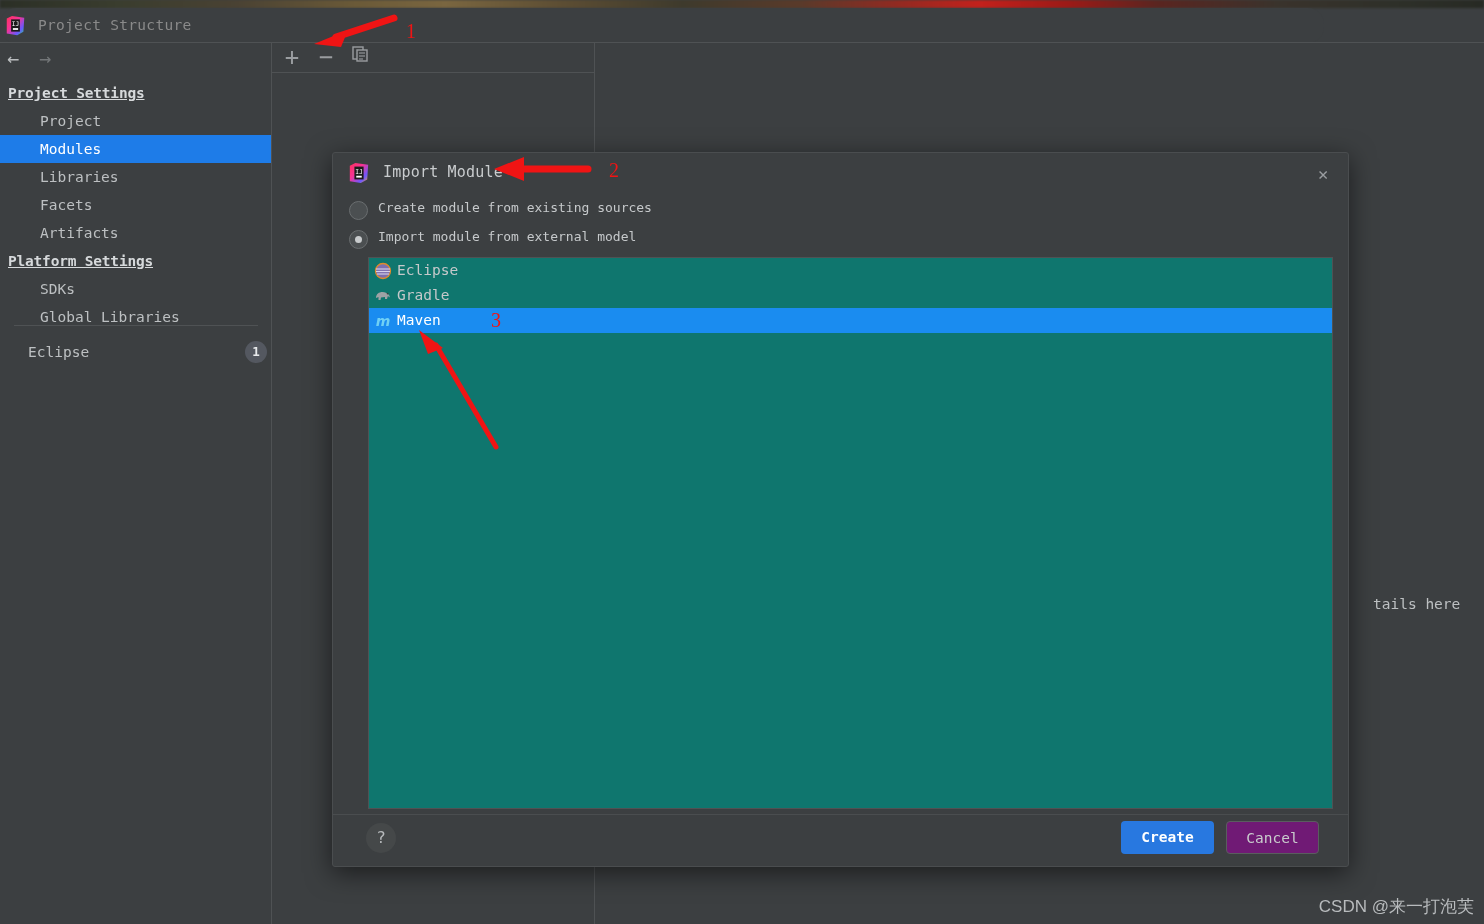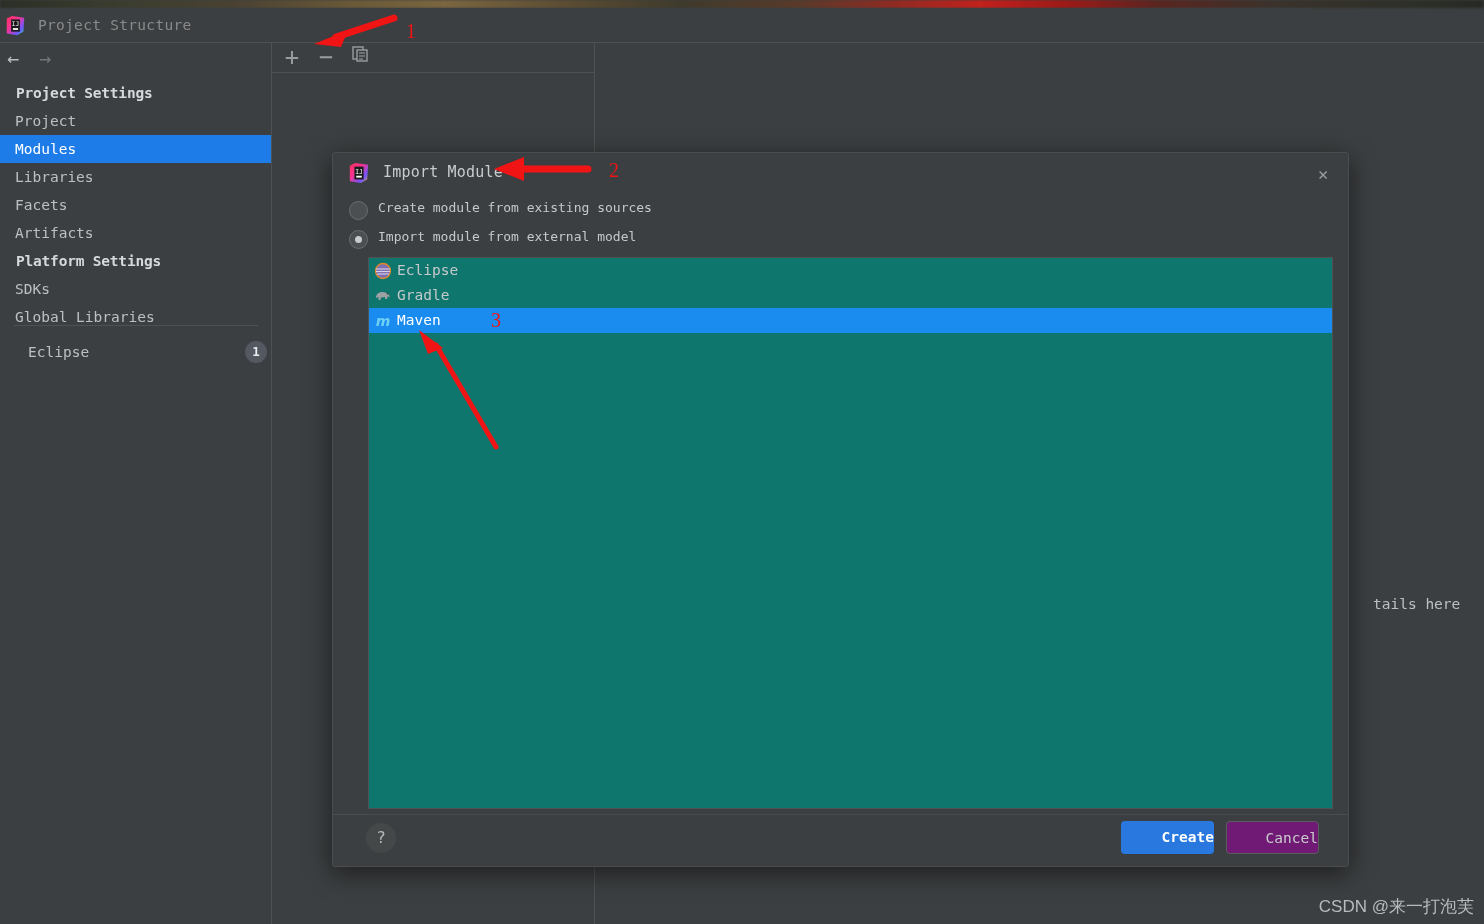--- a/index.html
+++ b/index.html
@@ -47,25 +47,25 @@
   .nav-header { position: absolute; left: 0; top: 0; width: 272px; height: 30px; }
   .nav-arrow {
     position: absolute; top: 4px; width: 26px; height: 22px;
     font-size: 20px; line-height: 22px; text-align: center;
   }
   .nav-back { left: 0px; color: #b9bcbe; }
   .nav-fwd  { left: 32px; color: #737678; }
 
   .nav-list { position: absolute; left: 0; top: 36px; width: 272px; }
   .nav-group {
-    height: 28px; line-height: 28px; padding-left: 16px;
-    font-size: 14.5px; font-weight: bold; color: #d6d9db; letter-spacing: -0.2px;
+    height: 28px; line-height: 28px; padding-left: 8px;
+    font-size: 14.5px; font-weight: bold; color: #d6d9db; letter-spacing: -0.2px; text-decoration: underline;
   }
   .nav-item {
-    height: 28px; line-height: 28px; padding-left: 15px;
+    height: 28px; line-height: 28px; padding-left: 40px;
     font-size: 14.5px; color: #bdc0c2;
   }
   .nav-item.selected { background: #1e7ce8; color: #ffffff; }
   .nav-divider {
     position: absolute; left: 14px; top: 282px; width: 244px; height: 1px;
     background: #4f5254;
   }
   .nav-problems {
     position: absolute; left: 0; top: 295px; width: 272px; height: 28px;
     line-height: 28px;
@@ -174,21 +174,21 @@
     background: #4a4d4f;
   }
   .help-btn {
     position: absolute; left: 33px; top: 670px;
     width: 30px; height: 30px; border-radius: 50%;
     background: #454849;
     color: #b6b9bb; font-size: 16px; line-height: 30px; text-align: center;
   }
   .btn {
     position: absolute; top: 668px; height: 33px;
-    border-radius: 4px; font-size: 14.5px; text-align: right; line-height: 33px;
+    border-radius: 4px; font-size: 14.5px; text-align: center; line-height: 33px;
   }
   .btn-create {
     left: 788px; width: 93px;
     background: #2878e0; color: #ffffff; font-weight: bold;
   }
   .btn-cancel {
     left: 893px; width: 93px;
     background: #701a75; color: #c9cccd; border: 1px solid #5a5d5f;
   }
 

